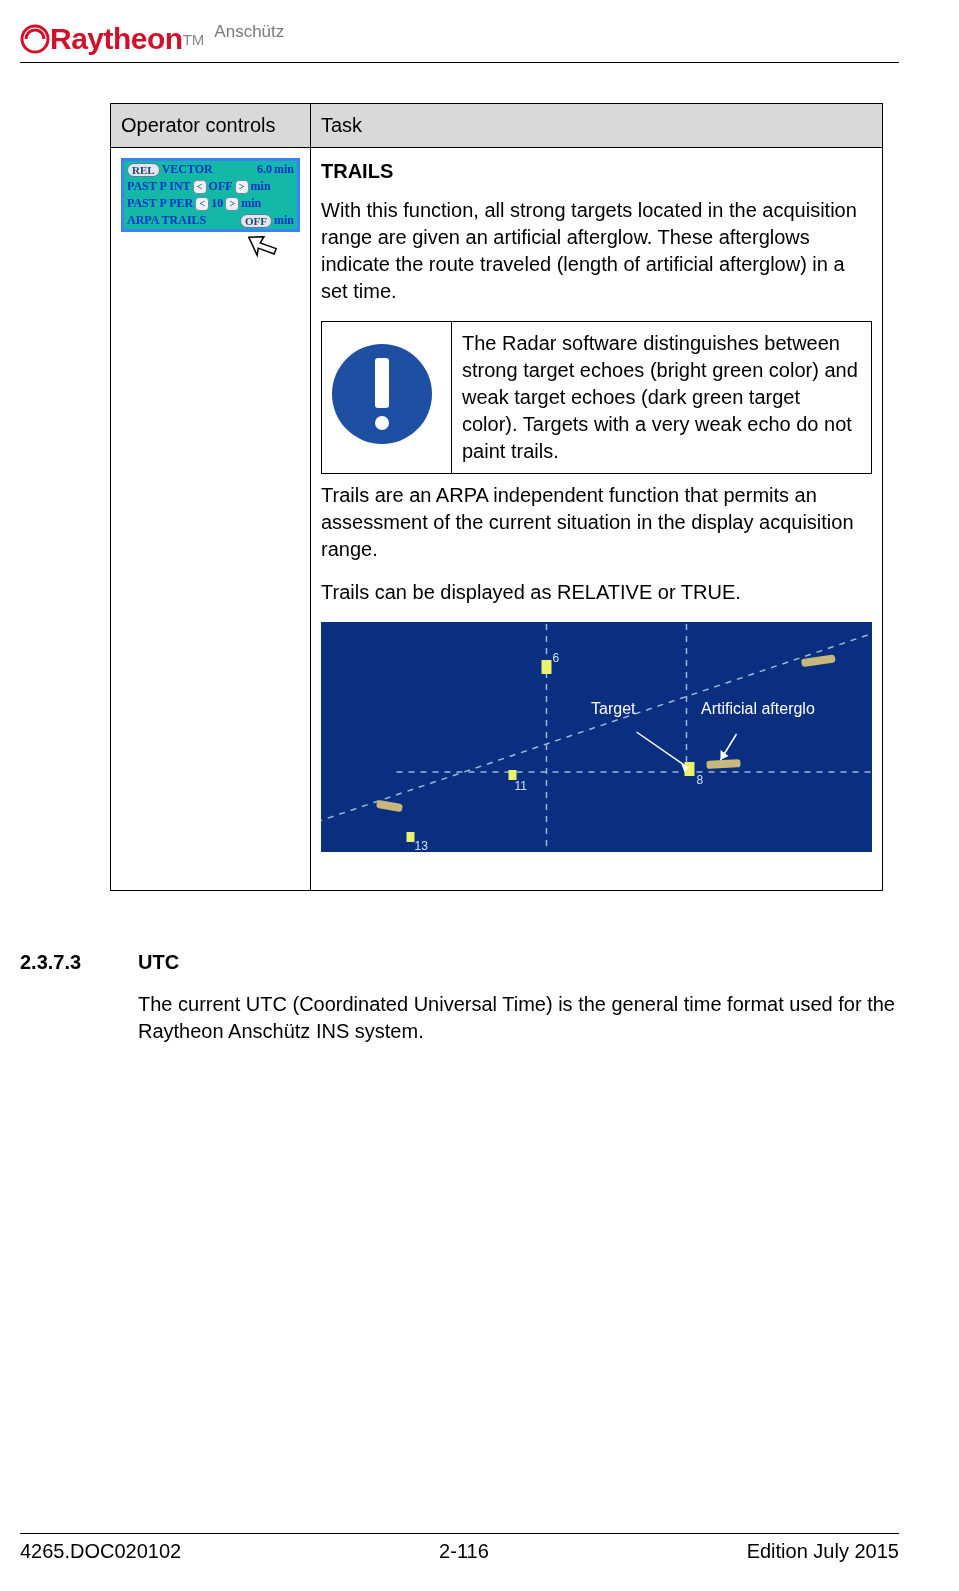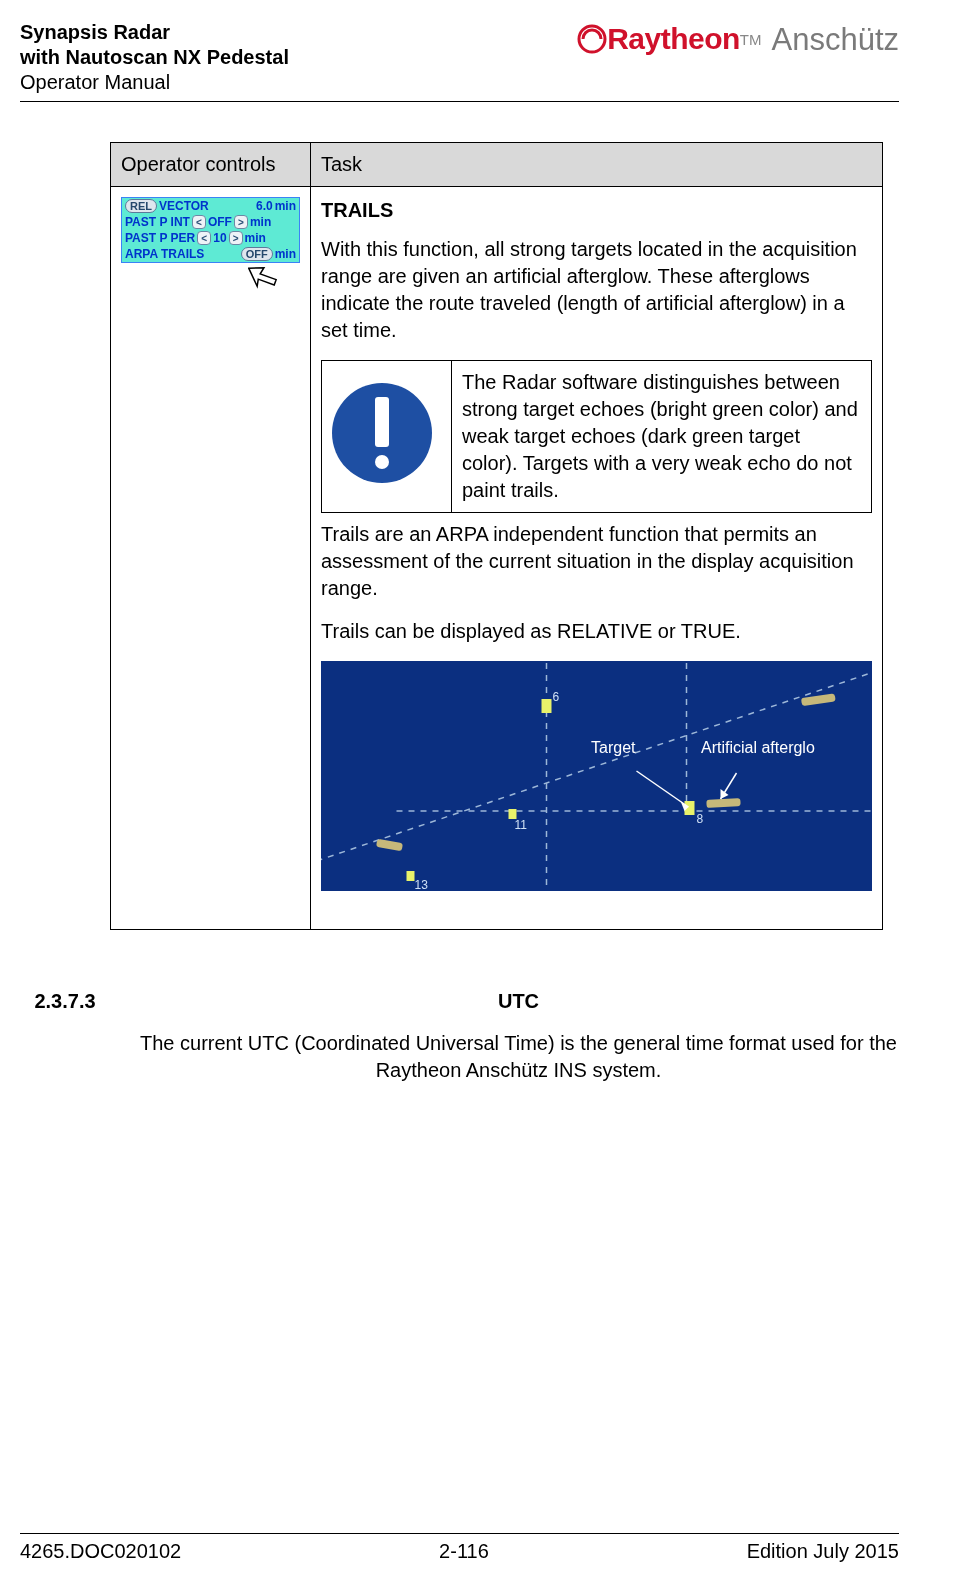--- a/index.html
+++ b/index.html
@@ -17,21 +17,21 @@
     display: flex;
     justify-content: space-between;
     align-items: flex-start;
     margin-bottom: 6px;
   }
   .header-left { line-height: 1.25; }
   .hl-bold { font-weight: bold; }
   .logo-wrap { display: flex; align-items: flex-start; gap: 6px; margin-top: 2px; }
   .logo-raytheon { display: flex; align-items: center; gap: 0; }
   .logo-rt-text { font-weight: bold; font-size: 30px; color: #d0112b; letter-spacing: -0.5px; }
-  .logo-anschutz { font-size: 31px; color: #7a7a7a; font-weight: 300; margin-left: 4px; }
+  .logo-anschutz { font-size: 17px; color: #7a7a7a; font-weight: 300; margin-left: 4px; }
   .tm { font-size: 15px; color: #888; vertical-align: top; }
   hr.rule { border: none; border-top: 1.5px solid #000; margin: 4px 0 40px 0; }
 
   .content { padding-left: 90px; padding-right: 16px; }
 
   table.main {
     border-collapse: collapse;
     width: 100%;
     table-layout: fixed;
   }
@@ -42,23 +42,23 @@
     text-align: left;
     font-weight: normal;
   }
   table.main th { background: #d9d9d9; }
   col.c1 { width: 200px; }
   .task-cell p { margin-bottom: 16px; line-height: 1.35; }
   .task-cell .title { font-weight: bold; margin-bottom: 12px; }
 
   
   .op-panel {
-    background: #5eead4;
-    border: 1px solid #3b82f6;
-    font-family: Liberation Sans, sans-serif;
+    background: #14b8a6;
+    border: 3px solid #3b82f6;
+    font-family: Liberation Serif, serif;
     font-size: 12px;
     margin-bottom: 6px;
   }
   .op-row { display: flex; align-items: center; gap: 2px; padding: 1px 3px; color: #0033cc; font-weight: bold; }
   .op-row .pill {
     background: #dfe6ee;
     border: 1px solid #5a7a9a;
     border-radius: 8px;
     padding: 0 4px;
     color: #25486c;
@@ -122,43 +122,38 @@
   }
   .radar-fig svg { position: absolute; inset: 0; width: 100%; height: 100%; }
   .radar-label {
     position: absolute;
     color: #fff;
     font-size: 16px;
     line-height: 1.1;
   }
 
   
-  .sec { display: flex; gap: 28px; margin-top: 60px; padding-right: 0; text-align: center; }
+  .sec { display: flex; gap: 28px; margin-top: 60px; padding-right: 0; }
   .sec-num { font-weight: bold; min-width: 90px; }
   .sec-body .sec-title { font-weight: bold; margin-bottom: 17px; }
   .sec-body p { line-height: 1.35; }
 
   .footer {
     position: absolute;
     bottom: 28px;
     left: 20px;
     right: 60px;
   }
   .footer hr { border: none; border-top: 1.5px solid #000; margin-bottom: 6px; }
   .footer-row { display: flex; justify-content: space-between; font-size: 20px; }
 </style>
 </head>
 <body>
 
 <div class="header">
-  <div class="header-left">
-    <div class="hl-bold">Synapsis Radar</div>
-    <div class="hl-bold">with Nautoscan NX Pedestal</div>
-    <div>Operator Manual</div>
-  </div>
   <div class="logo-wrap">
     <div class="logo-raytheon">
       <svg width="30" height="30" viewBox="0 0 30 30">
         <circle cx="15" cy="15" r="13" fill="none" stroke="#d0112b" stroke-width="3"></circle>
         <path d="M6 15 A9 9 0 0 1 24 15" fill="none" stroke="#d0112b" stroke-width="3"></path>
       </svg>
       <span class="logo-rt-text">Raytheon</span>
       <span class="tm">TM</span>
     </div>
     <span class="logo-anschutz">Anschütz</span>

